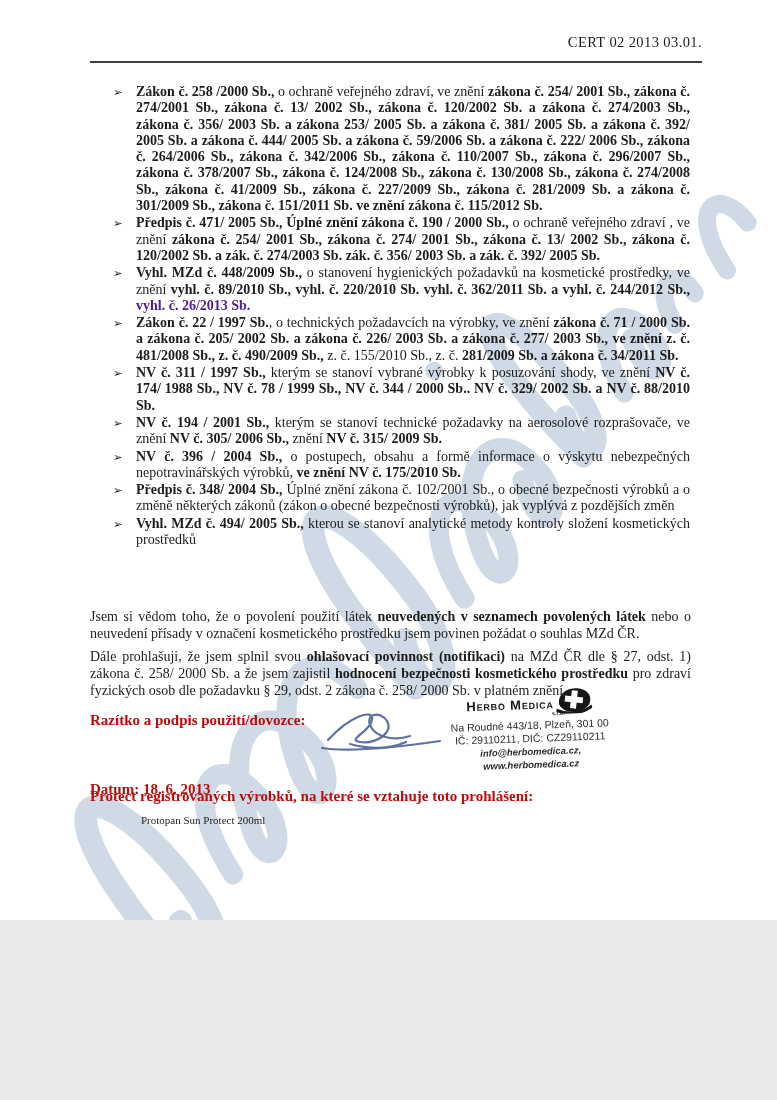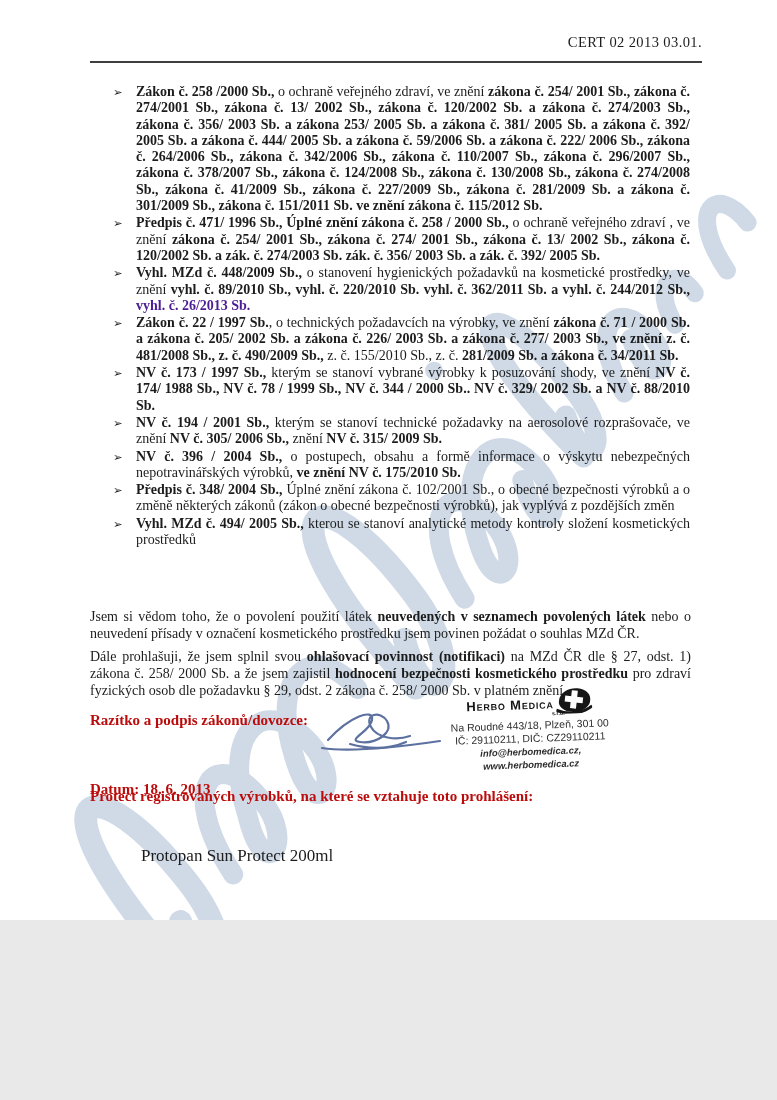--- a/index.html
+++ b/index.html
@@ -28,21 +28,21 @@
   .paras{position:absolute;top:608px;left:90px;width:601px;
     font-size:14px;line-height:17px;text-align:justify;}
   .paras p{margin:0 0 6px 0;}
 
   .red-label{position:absolute;left:90px;color:#bb0b0b;font-weight:bold;
     font-size:15px;}
   .lbl-stamp{top:712px;}
   .lbl-date{top:781px;}
   .lbl-products{top:788px;}
 
-  .product-list{position:absolute;top:814px;left:141px;font-size:17px;margin-top:32px;}
+  .product-list{position:absolute;top:814px;left:141px;font-size:11px;}
 
   .sign-stamp{position:absolute;top:692px;left:320px;width:310px;height:85px;}
   .signature{position:absolute;left:0;top:16px;}
   .stamp{position:absolute;left:112px;top:0;width:196px;text-align:center;
     font-family:"Liberation Sans",sans-serif;color:#2d2d2d;font-size:10.5px;
     line-height:13px;transform:rotate(-2deg);}
   .stamp-name-row{display:flex;align-items:center;justify-content:center;
     height:24px;}
   .stamp-name{font-weight:bold;font-size:13px;font-variant:small-caps;
     letter-spacing:.8px;color:#151515;white-space:nowrap;}
@@ -76,36 +76,36 @@
     </g>
   </svg>
 
   <div class="layer content">
 
     <div class="doc-code">CERT 02 2013 03.01.</div>
     <div class="header-rule"></div>
 
     <div class="legal-list">
         <div class="li"><span class="marker">➢</span><span><span class="b">Zákon č. 258 /2000 Sb.,</span><span> o ochraně veřejného zdraví, ve znění </span><span class="b">zákona č. 254/ 2001 Sb., zákona č. 274/2001 Sb., zákona č. 13/ 2002 Sb., zákona č. 120/2002 Sb. a zákona č. 274/2003 Sb., zákona č. 356/ 2003 Sb. a zákona 253/ 2005 Sb. a zákona č. 381/ 2005 Sb. a zákona č. 392/ 2005 Sb. a zákona č. 444/ 2005 Sb. a zákona č. 59/2006 Sb. a zákona č. 222/ 2006 Sb., zákona č. 264/2006 Sb., zákona č. 342/2006 Sb., zákona č. 110/2007 Sb., zákona č. 296/2007 Sb., zákona č. 378/2007 Sb., zákona č. 124/2008 Sb., zákona č. 130/2008 Sb., zákona č. 274/2008 Sb., zákona č. 41/2009 Sb., zákona č. 227/2009 Sb., zákona č. 281/2009 Sb. a zákona č. 301/2009 Sb., zákona č. 151/2011 Sb. ve znění zákona č. 115/2012 Sb.</span></span></div>
-        <div class="li"><span class="marker">➢</span><span><span class="b">Předpis č. 471/ 1996 Sb., Úplné znění zákona č. 258 / 2000 Sb.,</span><span> o ochraně veřejného zdraví , ve znění </span><span class="b">zákona č. 254/ 2001 Sb., zákona č. 274/ 2001 Sb., zákona č. 13/ 2002 Sb., zákona č. 120/2002 Sb. a zák. č. 274/2003 Sb.  zák. č. 356/ 2003 Sb. a zák. č. 392/ 2005 Sb.</span></span></div>
+        <div class="li"><span class="marker">➢</span><span><span class="b">Předpis č. 471/ 2005 Sb., Úplné znění zákona č. 190 / 2000 Sb.,</span><span> o ochraně veřejného zdraví , ve znění </span><span class="b">zákona č. 254/ 2001 Sb., zákona č. 274/ 2001 Sb., zákona č. 13/ 2002 Sb., zákona č. 120/2002 Sb. a zák. č. 274/2003 Sb.  zák. č. 356/ 2003 Sb. a zák. č. 392/ 2005 Sb.</span></span></div>
         <div class="li"><span class="marker">➢</span><span><span class="b">Vyhl. MZd č. 448/2009 Sb.,</span><span> o stanovení hygienických požadavků na kosmetické prostředky, ve znění </span><span class="b">vyhl. č. 89/2010 Sb., vyhl. č. 220/2010 Sb. vyhl. č. 362/2011 Sb. a vyhl. č. 244/2012 Sb., </span><span class="b r">vyhl. č. 26/2013 Sb.</span></span></div>
         <div class="li"><span class="marker">➢</span><span><span class="b">Zákon č. 22 / 1997 Sb.</span><span>, o technických požadavcích na výrobky, ve znění </span><span class="b">zákona č. 71 / 2000 Sb. a zákona č. 205/ 2002 Sb. a zákona č. 226/ 2003 Sb. a zákona č. 277/ 2003 Sb., ve znění z. č. 481/2008 Sb., z. č. 490/2009 Sb.,</span><span> z. č. 155/2010 Sb., z. č. </span><span class="b">281/2009 Sb. a zákona č. 34/2011 Sb.</span></span></div>
-        <div class="li"><span class="marker">➢</span><span><span class="b">NV č. 173 / 1997 Sb.,</span><span> kterým se stanoví vybrané výrobky k posuzování shody, ve znění </span><span class="b">NV č. 174/ 1988 Sb., NV č. 78 / 1999 Sb., NV č. 344 / 2000 Sb.. NV č. 329/ 2002 Sb. a NV č. 88/2010 Sb.</span></span></div>
+        <div class="li"><span class="marker">➢</span><span><span class="b">NV č. 311 / 1997 Sb.,</span><span> kterým se stanoví vybrané výrobky k posuzování shody, ve znění </span><span class="b">NV č. 174/ 1988 Sb., NV č. 78 / 1999 Sb., NV č. 344 / 2000 Sb.. NV č. 329/ 2002 Sb. a NV č. 88/2010 Sb.</span></span></div>
         <div class="li"><span class="marker">➢</span><span><span class="b">NV č. 194 / 2001 Sb.,</span><span> kterým se stanoví technické požadavky na aerosolové rozprašovače, ve znění </span><span class="b">NV č. 305/ 2006 Sb.,</span><span> znění </span><span class="b">NV č. 315/ 2009 Sb.</span></span></div>
         <div class="li"><span class="marker">➢</span><span><span class="b">NV č. 396 / 2004 Sb.,</span><span> o postupech, obsahu a formě informace o výskytu nebezpečných nepotravinářských výrobků, </span><span class="b">ve znění NV č. 175/2010 Sb.</span></span></div>
         <div class="li"><span class="marker">➢</span><span><span class="b">Předpis č. 348/ 2004 Sb.,</span><span> Úplné znění zákona č. 102/2001 Sb., o obecné bezpečnosti výrobků a o změně některých zákonů (zákon o obecné bezpečnosti výrobků), jak vyplývá z pozdějších změn</span></span></div>
         <div class="li"><span class="marker">➢</span><span><span class="b">Vyhl. MZd č. 494/ 2005 Sb.,</span><span> kterou se stanoví analytické metody kontroly složení kosmetických prostředků</span></span></div>
       </div>
 
     <div class="paras">
         <p><span>Jsem si vědom toho, že o povolení použití látek </span><span class="b">neuvedených v seznamech povolených látek</span><span> nebo o neuvedení přísady v označení kosmetického prostředku jsem povinen požádat o souhlas MZd ČR.</span></p>
         <p><span>Dále prohlašuji, že jsem splnil svou </span><span class="b">ohlašovací povinnost (notifikaci)</span><span> na MZd ČR dle § 27, odst. 1) zákona č. 258/ 2000 Sb. a že jsem zajistil </span><span class="b">hodnocení bezpečnosti kosmetického prostředku</span><span> pro zdraví fyzických osob dle požadavku § 29, odst. 2 zákona č. 258/ 2000 Sb. v platném znění.</span></p>
       </div>
 
-    <div class="red-label lbl-stamp">Razítko a podpis zákonů/dovozce:</div>
+    <div class="red-label lbl-stamp">Razítko a podpis použití/dovozce:</div>
     <div class="red-label lbl-date">Datum: 18. 6. 2013</div>
 
     <div class="sign-stamp">
       <svg class="signature" width="135" height="52" viewBox="0 0 135 52">
         <g fill="none" stroke="#5d71a0" stroke-width="2.2" stroke-linecap="round">
           <path d="M8,32 C30,8 54,0 52,12 C50,24 26,32 40,34 C56,36 74,25 67,13 C60,2 44,6 51,19 C57,30 76,33 90,28"></path>
           <path d="M2,40 C34,45 86,38 120,33"></path>
           <path d="M30,36 C52,42 72,40 86,34"></path>
         </g>
       </svg>

